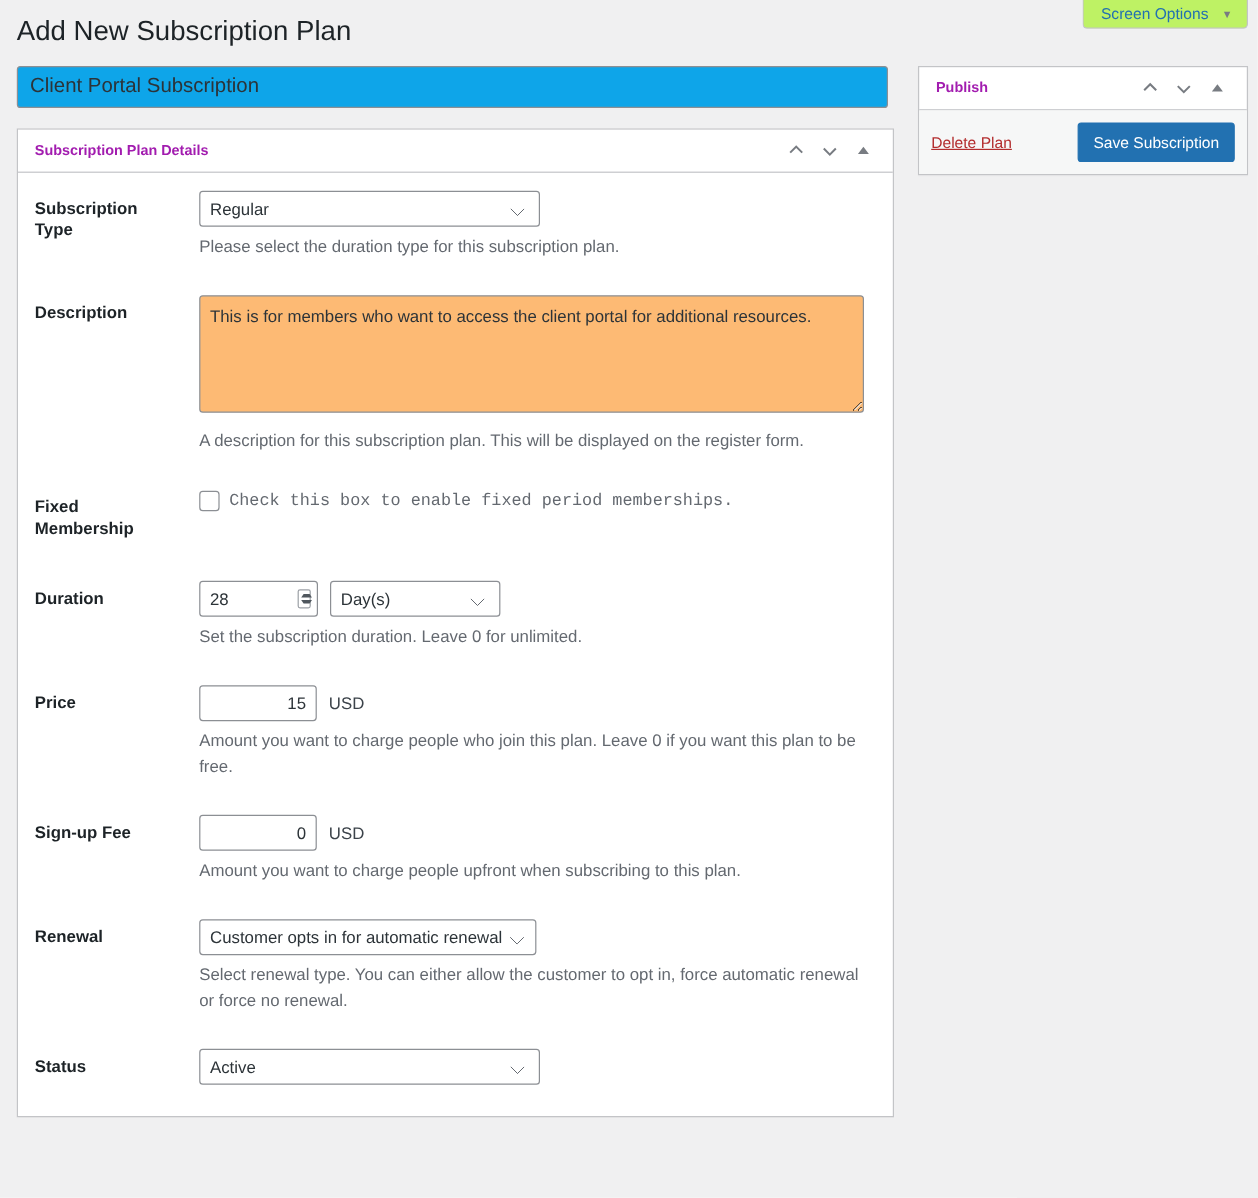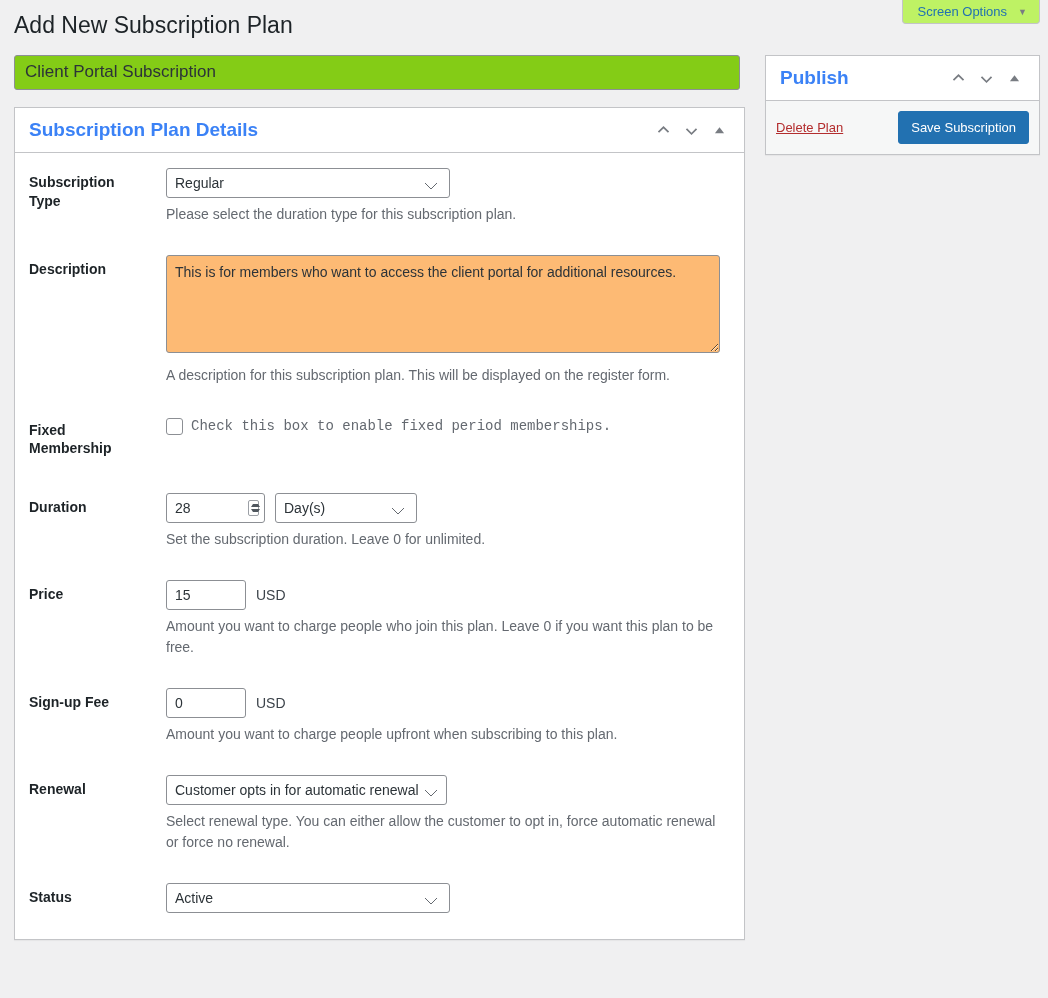--- a/index.html
+++ b/index.html
@@ -68,21 +68,21 @@
   
   .title-input {
     display: block;
     width: 726px;
     height: 35px;
     padding: 3px 10px;
     font-family: "Liberation Sans", sans-serif;
     font-size: 17px;
     line-height: 1.4;
     color: #2c3338;
-    background: #84cc16;
+    background: #0ea5e9;
     border: 1px solid #8c8f94;
     border-radius: 3px;
     outline: none;
     margin: 0 0 17px 0;
   }
 
   
   .postbox {
     background: #fff;
     border: 1px solid #c3c4c7;
@@ -93,24 +93,24 @@
     display: flex;
     align-items: center;
     justify-content: space-between;
     border-bottom: 1px solid #c3c4c7;
     padding: 0 12px 0 14px;
     min-height: 36px;
   }
   .postbox-header h2 {
     margin: 0;
     padding: 9px 0;
-    font-size: 19px;
+    font-size: 12px;
     font-weight: 600;
     line-height: 1.4;
-    color: #3b82f6;
+    color: #a21caf;
   }
   .handle-actions {
     display: flex;
     align-items: center;
     gap: 2px;
   }
   .handle-btn {
     width: 26px; height: 30px;
     display: flex; align-items: center; justify-content: center;
     background: none; border: none; padding: 0; cursor: pointer;
@@ -186,21 +186,21 @@
     font-size: 14px;
     color: #2c3338;
     background: #fff;
     border: 1px solid #8c8f94;
     border-radius: 3px;
     height: 30px;
     padding: 0 8px;
     outline: none;
   }
   input.num-dur { width: 99px; padding-right: 22px; }
-  input.num-money { width: 80px; }
+  input.num-money { width: 98px; text-align: right; }
   input.num-trial { width: 99px; }
 
   .num-wrap { position: relative; display: inline-block; vertical-align: top; }
   .spinner-glyph {
     position: absolute;
     right: 6px; top: 7px;
     width: 11px; height: 16px;
     border: 1px solid #9ca0a6;
     border-radius: 2px;
     background: #fff;

